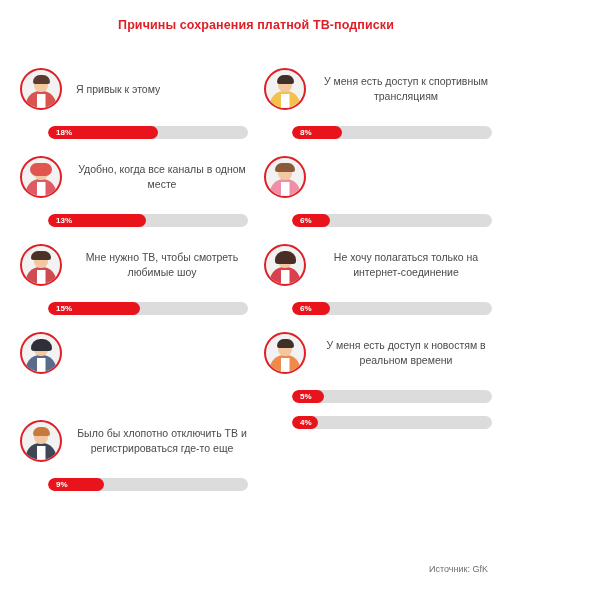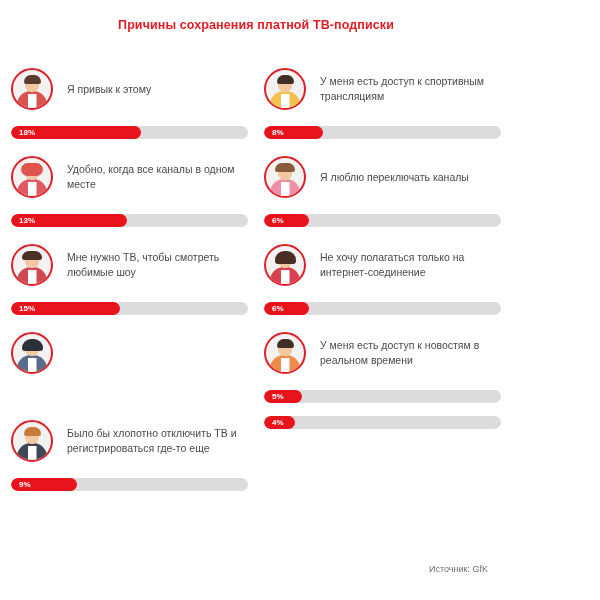--- a/index.html
+++ b/index.html
@@ -12,35 +12,36 @@
     background: #ffffff;
     font-family: "Liberation Sans", sans-serif;
     color: #3b3b3b;
     overflow: hidden;
   }
   .page {
     position: relative;
     width: 512px;
     height: 600px;
     box-sizing: border-box;
-    padding: 0 11px;
+    padding: 0 20px;
   }
   .title {
     text-align: center;
     font-size: 12.5px;
     font-weight: bold;
     color: #e01e26;
     padding-top: 18px;
     letter-spacing: 0.1px;
   }
   .columns {
     display: flex;
     flex-direction: row;
     gap: 16px;
     margin-top: 26px;
+    text-align: center;
   }
   .column {
     flex: 1 1 0;
     display: flex;
     flex-direction: column;
   }
   .item {
     height: 88px;
     display: flex;
     flex-direction: column;
@@ -110,20 +111,21 @@
     margin-left: 14px;
     max-width: 180px;
   }
   .bar-track {
     position: relative;
     height: 13px;
     border-radius: 7px;
     background: #dcdcdc;
     margin-top: 6px;
     overflow: hidden;
+    margin-left: 28px;
   }
   .bar-fill {
     position: absolute;
     left: 0;
     top: 0;
     bottom: 0;
     border-radius: 7px;
     background: #e8131b;
   }
   .bar-value {
@@ -250,21 +252,20 @@
       </div>
 
       <div class="item">
         <div class="item-top">
           <div class="avatar">
             <div class="body" style="background:#ef8fa5"></div>
             <div class="collar"></div>
             <div class="head"></div>
             <div class="hair" style="background:#8a5a3c;width:20px;margin-left:-10px"></div>
           </div>
-          <div class="item-label">Я люблю переключать каналы</div>
         </div>
         <div class="bar-track">
           <div class="bar-fill" style="width: 19%;"></div>
           <div class="bar-value">6%</div>
         </div>
       </div>
 
       <div class="item">
         <div class="item-top">
           <div class="avatar">

